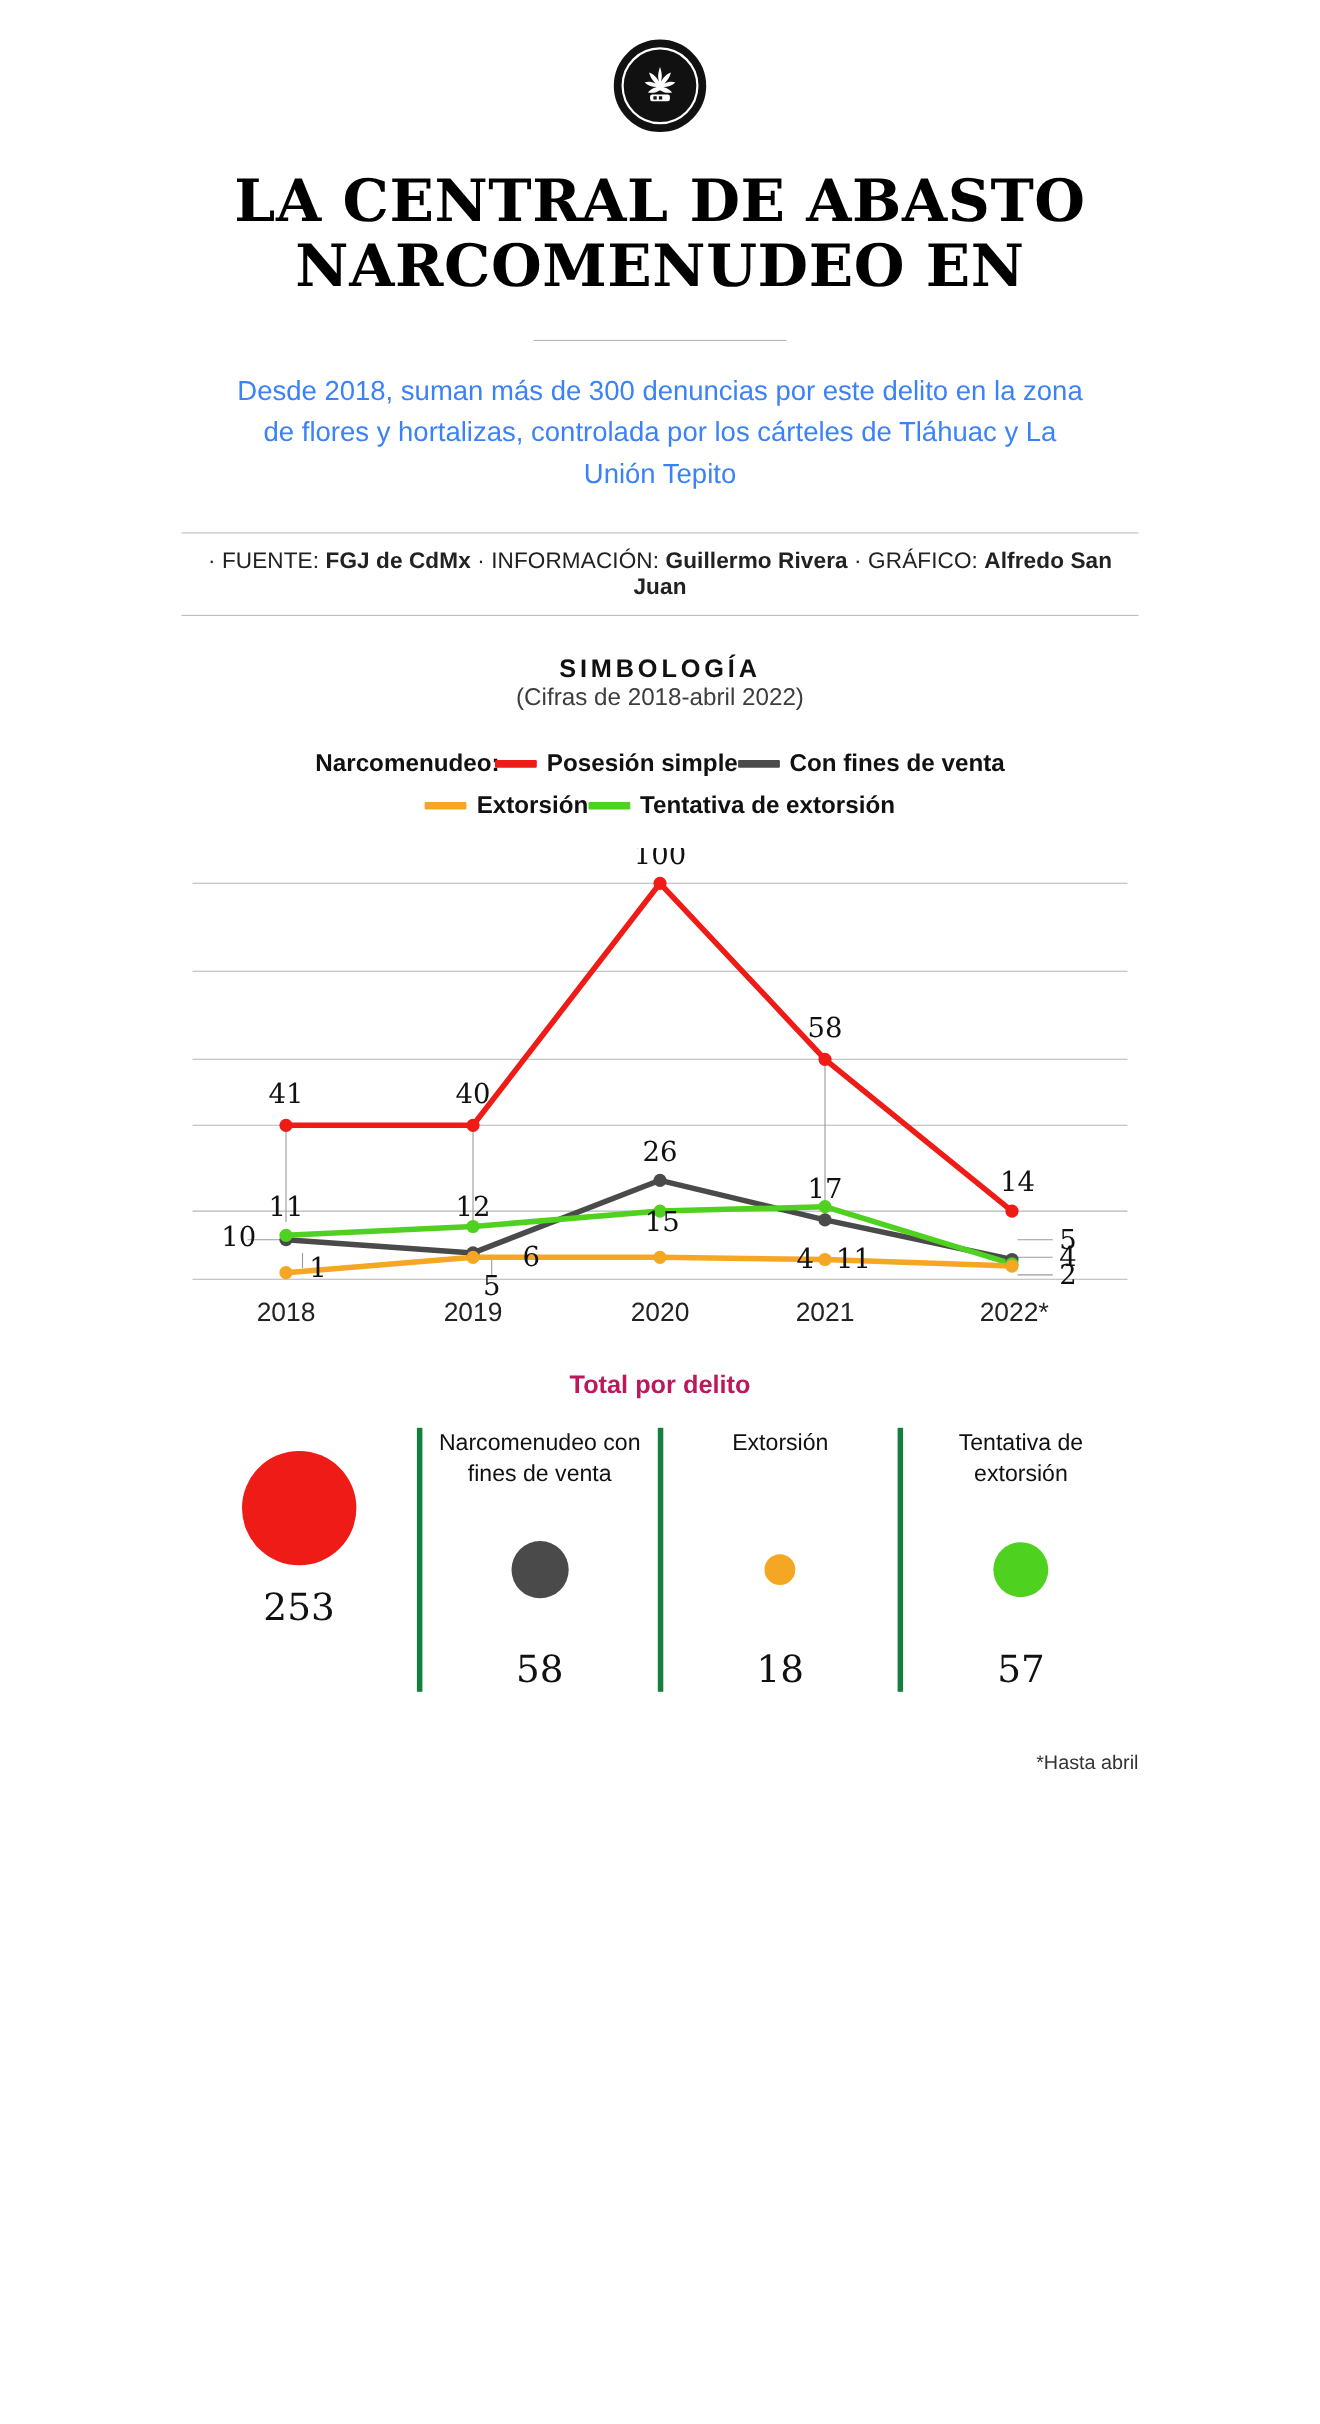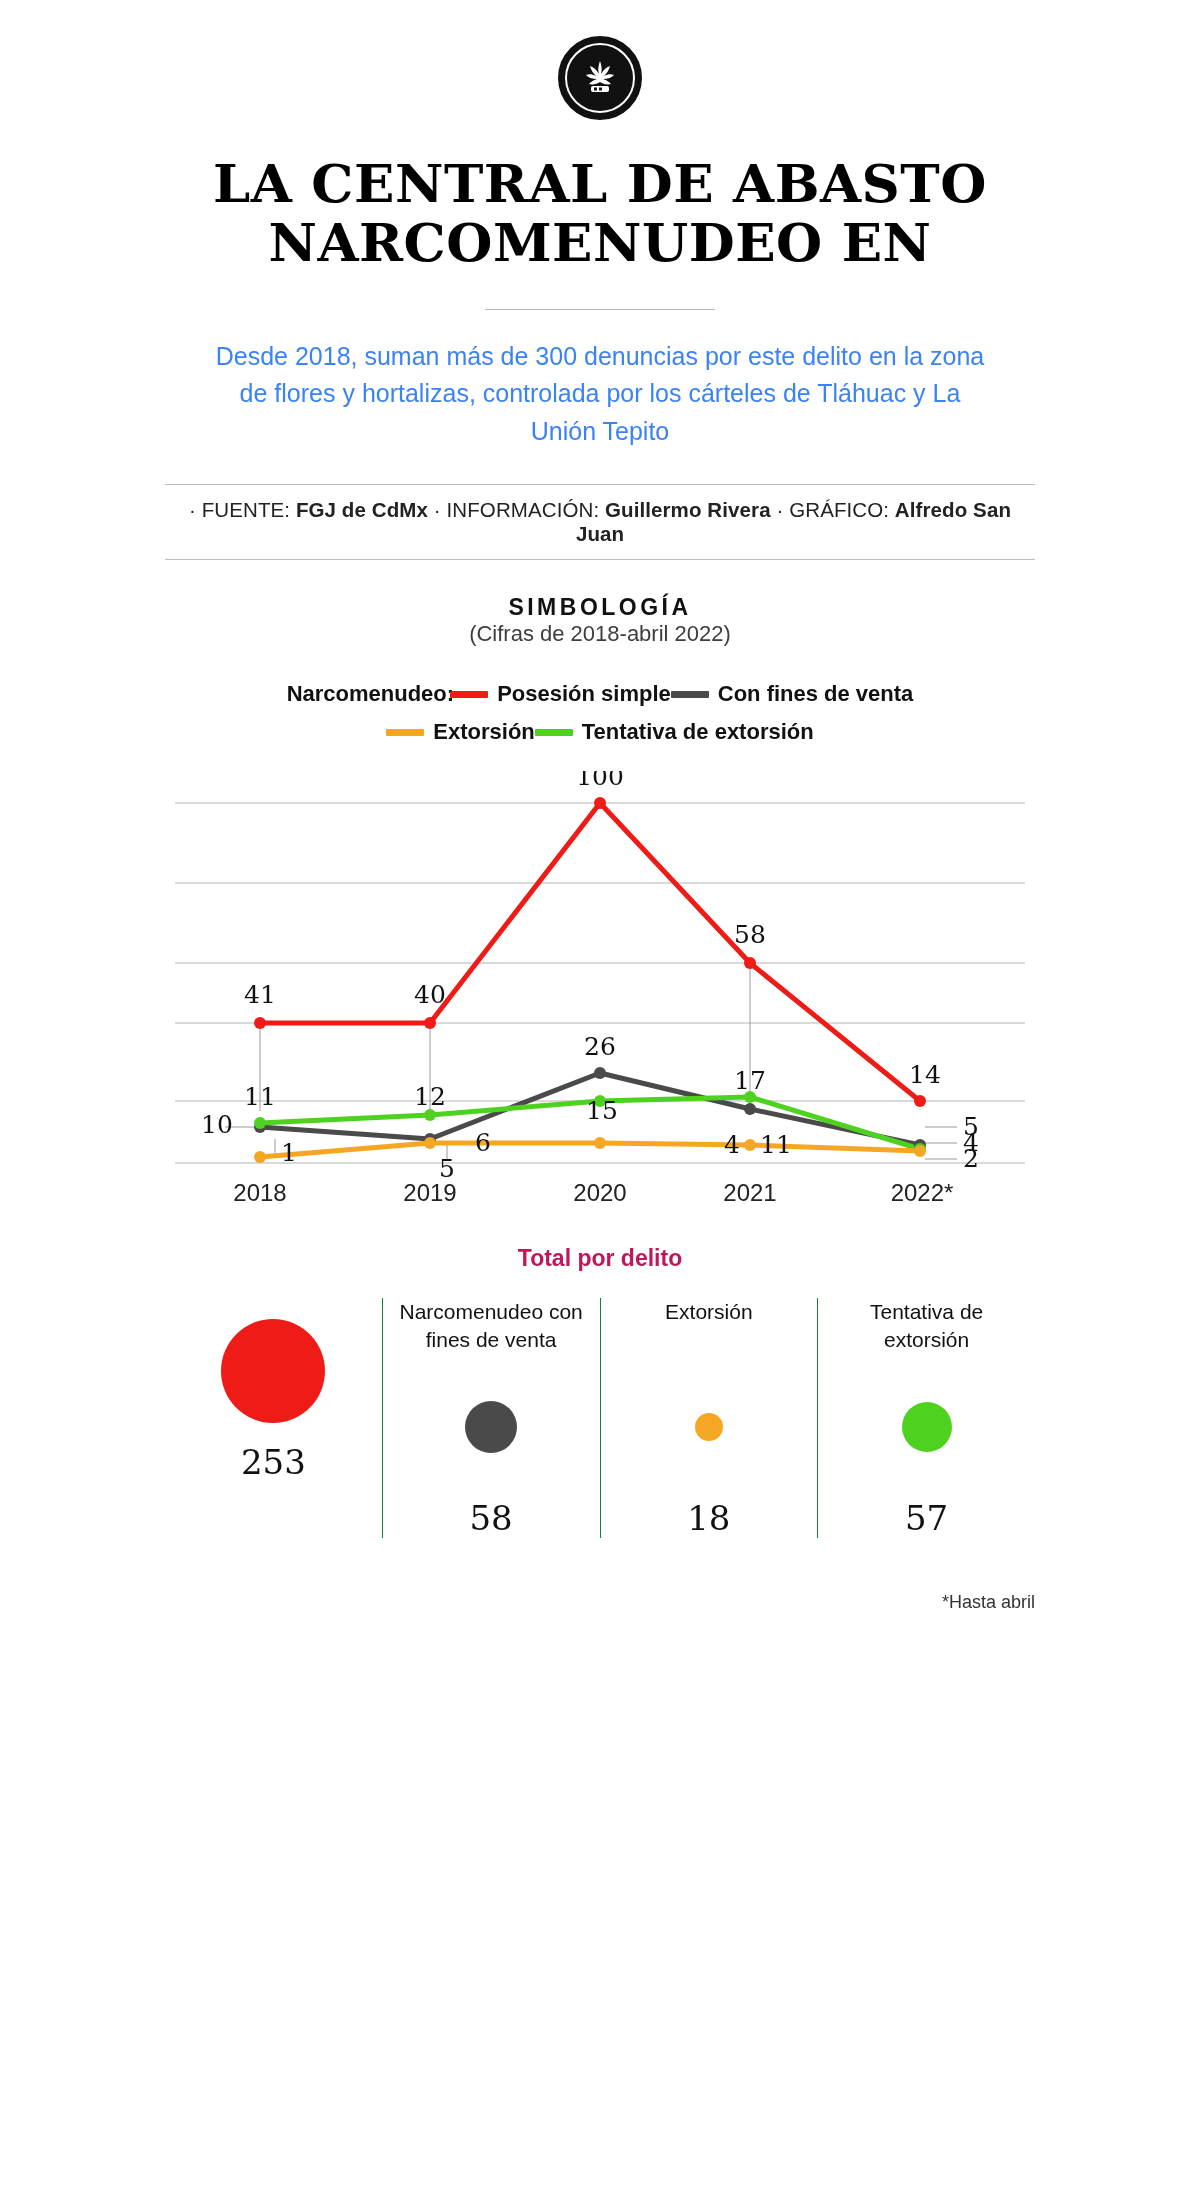--- a/index.html
+++ b/index.html
@@ -161,21 +161,21 @@
   .totals {
     display: flex;
     margin-top: 26px;
   }
   .total-cell {
     flex: 1;
     text-align: center;
     padding: 0 8px;
     position: relative;
   }
-  .total-cell + .total-cell { border-left: 1px solid #15803d; }
+  .total-cell + .total-cell { border-left: 5px solid #15803d; }
   .total-label {
     font-size: 21px;
     line-height: 1.3;
     color: #111;
     min-height: 56px;
   }
   .bubble-area {
     height: 130px;
     display: flex;
     align-items: center;

